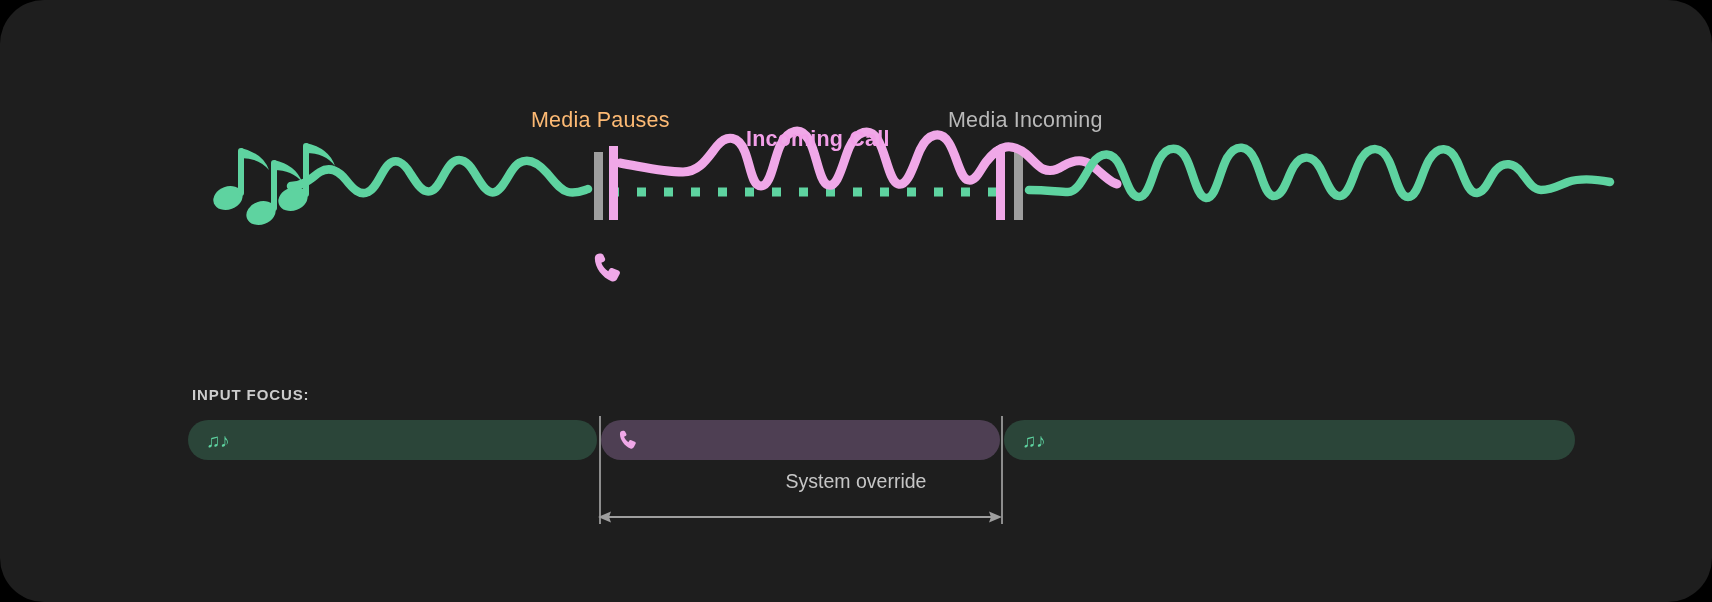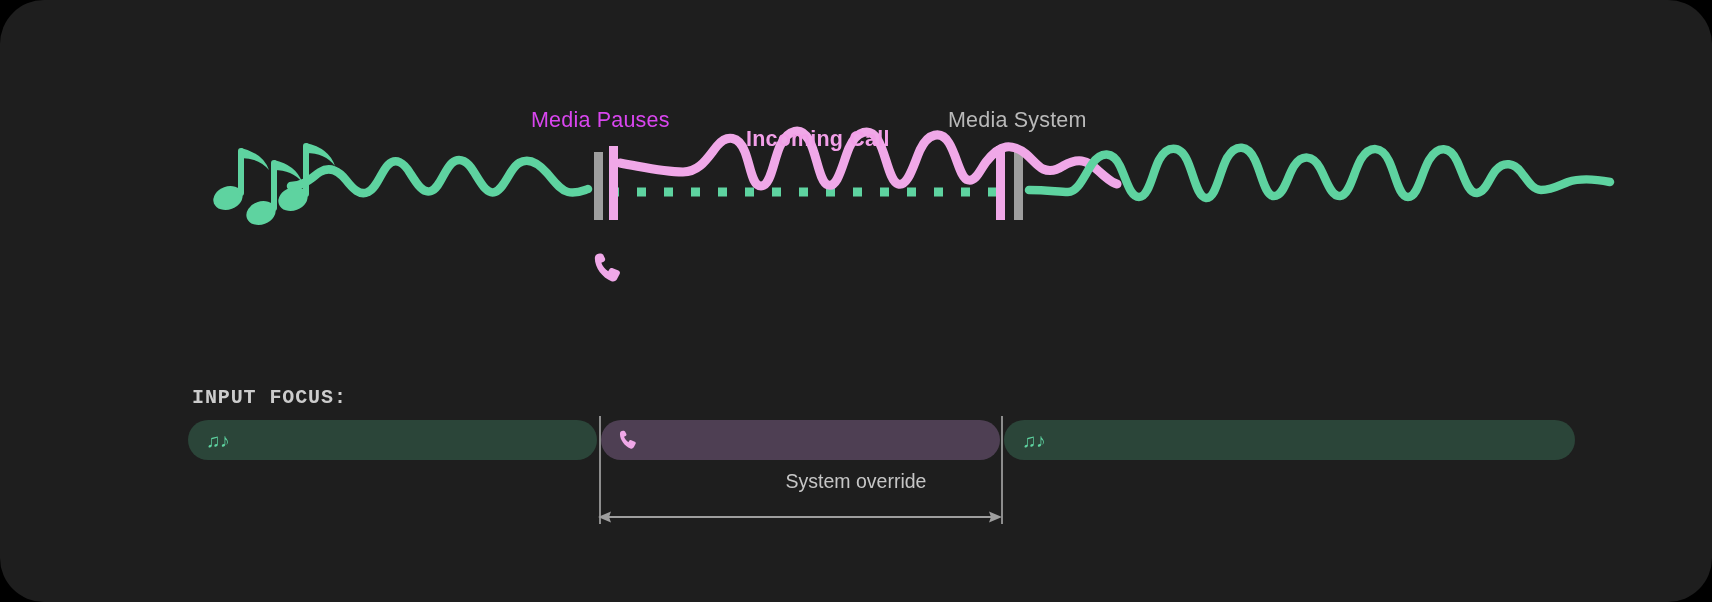--- a/index.html
+++ b/index.html
@@ -46,21 +46,21 @@
   .label {
     position: absolute;
     white-space: nowrap;
     letter-spacing: 0.2px;
   }
 
   .label-media-pauses {
     left: 531px;
     top: 108px;
     font-size: 21.5px;
-    color: #d946ef;
+    color: #fdba74;
   }
 
   .label-media-resumes {
     left: 948px;
     top: 108px;
     font-size: 21.5px;
     color: #b9b9b9;
   }
 
   .label-incoming-call {
@@ -78,25 +78,24 @@
     left: 0;
     top: 330px;
     width: 1712px;
     height: 272px;
   }
 
   .focus-heading {
     position: absolute;
     left: 192px;
     top: 56px;
-    font-size: 20px;
+    font-size: 15px;
     font-weight: 700;
     letter-spacing: 0.9px;
     color: #cccccc;
-    font-family: Liberation Mono, monospace;
   }
 
   .focus-track {
     position: absolute;
     left: 188px;
     top: 90px;
     width: 1387px;
     height: 40px;
   }
 
@@ -284,21 +283,21 @@
                  C7.9,6.6 8.3,5.6 8.0,4.7
                  L6.6,1.9
                  C6.2,1.2 5.4,1.0 4.2,1.0 Z"></path>
       </g>
     </svg>
 
     <div class="label label-media-pauses">Media Pauses</div>
 
     <div class="label label-incoming-call">Incoming Call</div>
 
-    <div class="label label-media-resumes">Media System</div>
+    <div class="label label-media-resumes">Media Incoming</div>
   </div>
 
   <div class="focus-section">
 
     <div class="focus-heading">INPUT FOCUS:</div>
 
     <div class="focus-track">
 
       <div class="focus-bar focus-bar-media-1">
         <span class="focus-bar-icon icon-notes-small">♫♪</span>

